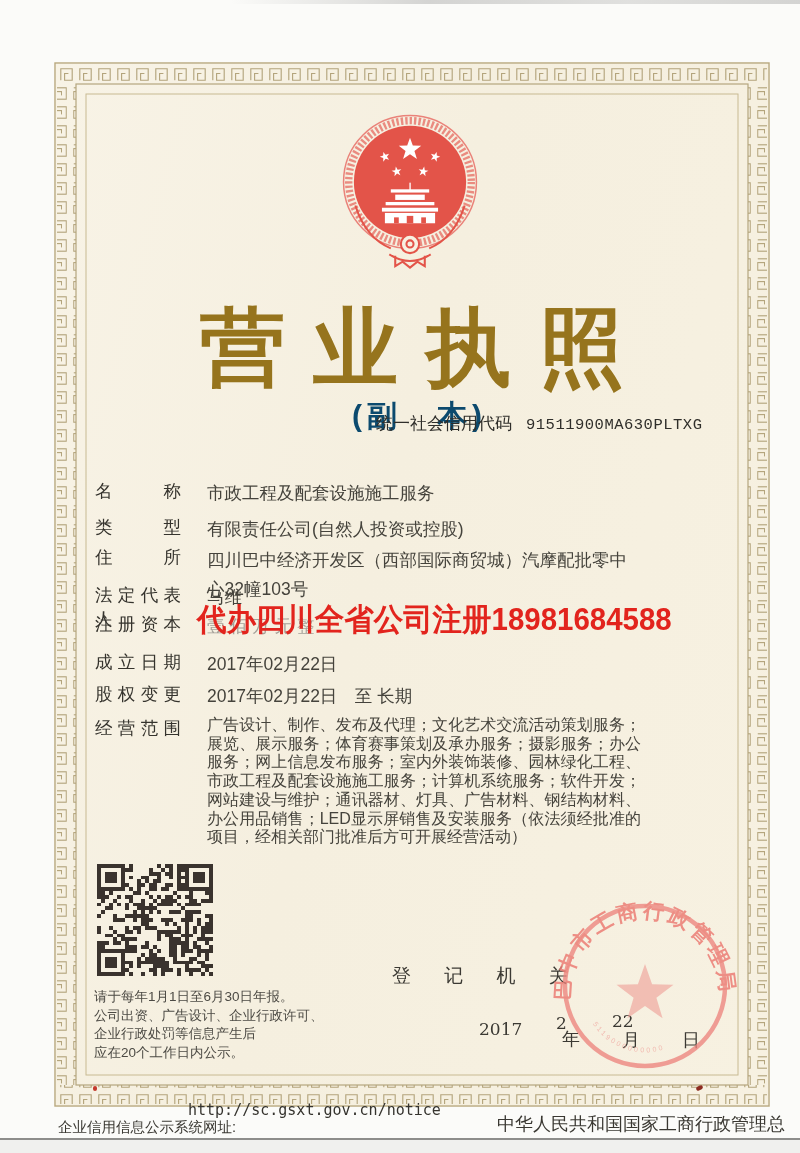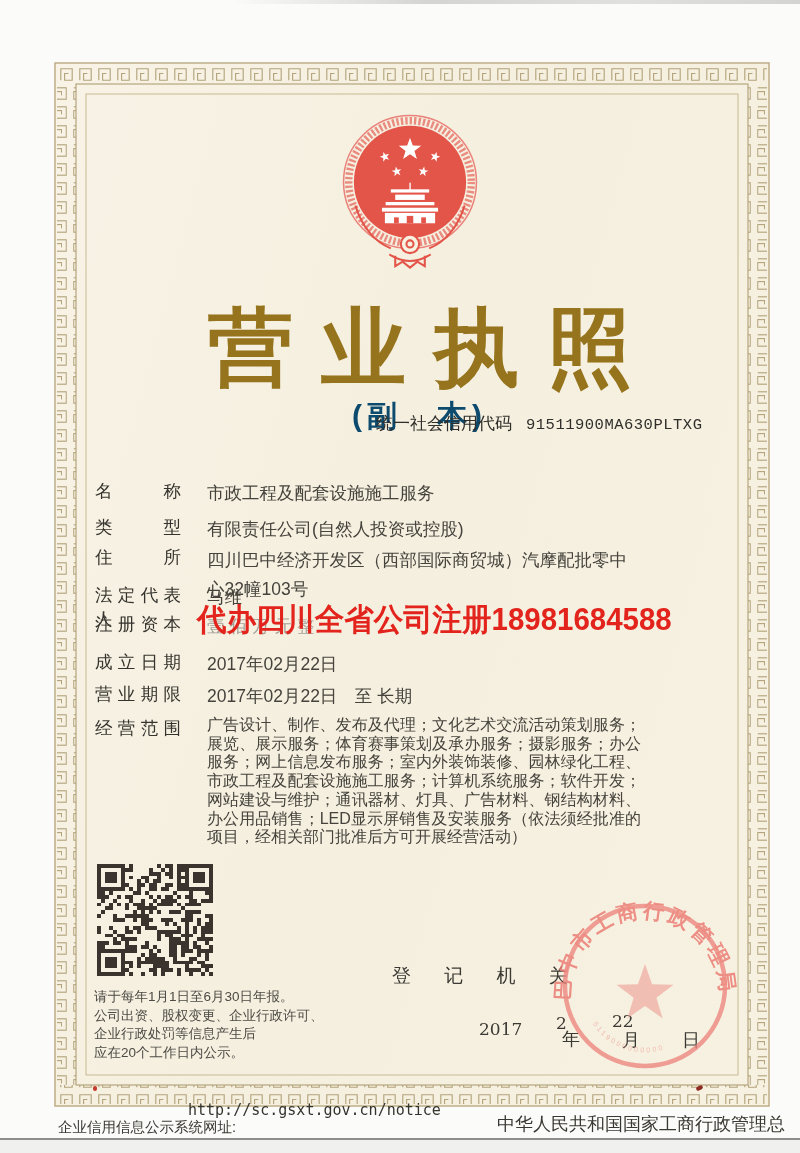--- a/index.html
+++ b/index.html
@@ -6,21 +6,21 @@
   body{width:800px;height:1153px;position:relative;background:#fbfbf9;
        font-family:"Liberation Sans","DejaVu Sans",sans-serif;overflow:hidden;}
   .abs{position:absolute;}
   
   .paper{left:54px;top:62px;width:716px;height:1045px;
          background:linear-gradient(105deg,#f8f3e6 0%,#f5efdf 45%,#f7f1e1 100%);}
   .top-smudge{left:230px;top:0;width:570px;height:4px;
               background:linear-gradient(90deg,rgba(120,120,120,0) 0%,rgba(110,110,110,.28) 35%,rgba(100,100,100,.18) 70%,rgba(120,120,120,.3) 100%);}
   
   .title{left:54px;top:291px;width:716px;text-align:center;font-size:85px;font-weight:700;
-         color:#96741d;letter-spacing:28px;text-indent:28px;white-space:nowrap;padding-left:8px;}
+         color:#96741d;letter-spacing:28px;text-indent:28px;white-space:nowrap;}
   .copy-type{left:352px;top:396px;font-size:30px;font-weight:700;color:#0c4a6e;letter-spacing:5px;}
   .code-line{left:376px;top:412px;font-size:17px;color:#2f2e2a;white-space:nowrap;}
   .code-line .val{font-family:"Liberation Mono","DejaVu Sans Mono",monospace;font-size:15.5px;margin-left:14px;letter-spacing:.5px;margin-top:16px;}
   
   .row{position:absolute;left:95px;display:flex;align-items:flex-start;}
   .flabel{flex:none;width:86px;font-size:17.5px;color:#35332d;
           text-align:justify;text-align-last:justify;}
   .fvalue{margin-left:26px;font-size:17.5px;color:#45433c;line-height:29px;}
   .fvalue.addr{width:430px;margin-top:1px;}
   .fvalue.scope{width:434px;font-size:16px;line-height:18.7px;text-align:justify;}
@@ -136,21 +136,21 @@
 </div>
 <div class="row" style="top:612px">
   <span class="flabel">注册资本</span>
   <span class="fvalue capital">壹佰万元整</span>
 </div>
 <div class="row" style="top:650px">
   <span class="flabel">成立日期</span>
   <span class="fvalue">2017年02月22日</span>
 </div>
 <div class="row" style="top:682px">
-  <span class="flabel">营业期限</span>
+  <span class="flabel">股权变更</span>
   <span class="fvalue">2017年02月22日　至 长期</span>
 </div>
 <div class="row" style="top:716px">
   <span class="flabel">经营范围</span>
   <span class="fvalue scope">广告设计、制作、发布及代理；文化艺术交流活动策划服务；展览、展示服务；体育赛事策划及承办服务；摄影服务；办公服务；网上信息发布服务；室内外装饰装修、园林绿化工程、市政工程及配套设施施工服务；计算机系统服务；软件开发；网站建设与维护；通讯器材、灯具、广告材料、钢结构材料、办公用品销售；LED显示屏销售及安装服务（依法须经批准的项目，经相关部门批准后方可开展经营活动）</span>
 </div>
 
 <div class="abs watermark">代办四川全省公司注册18981684588</div>
 
 <div class="abs qr">
@@ -992,21 +992,21 @@
     <i class="on"></i>
     <i></i>
     <i></i>
     <i class="on"></i>
     <i></i>
     <i class="on"></i>
   </div>
 
 <div class="abs notice">
   <div>请于每年1月1日至6月30日年报。</div>
-  <div>公司出资、股权变更、企业行政许可、</div>
+  <div>公司出资、广告设计、企业行政许可、</div>
   <div>企业行政处罚等信息产生后</div>
   <div>应在20个工作日内公示。</div>
 </div>
 
 <div class="abs reg-label">登 记 机 关</div>
 <span class="d num" style="left:479px;top:1019px;">2017</span>
 <span class="d num" style="left:556px;top:1013px;">2</span>
 <span class="d unit" style="left:562px;top:1027px;">年</span>
 <span class="d num" style="left:612px;top:1011px;">22</span>
 <span class="d unit" style="left:622px;top:1028px;">月</span>

